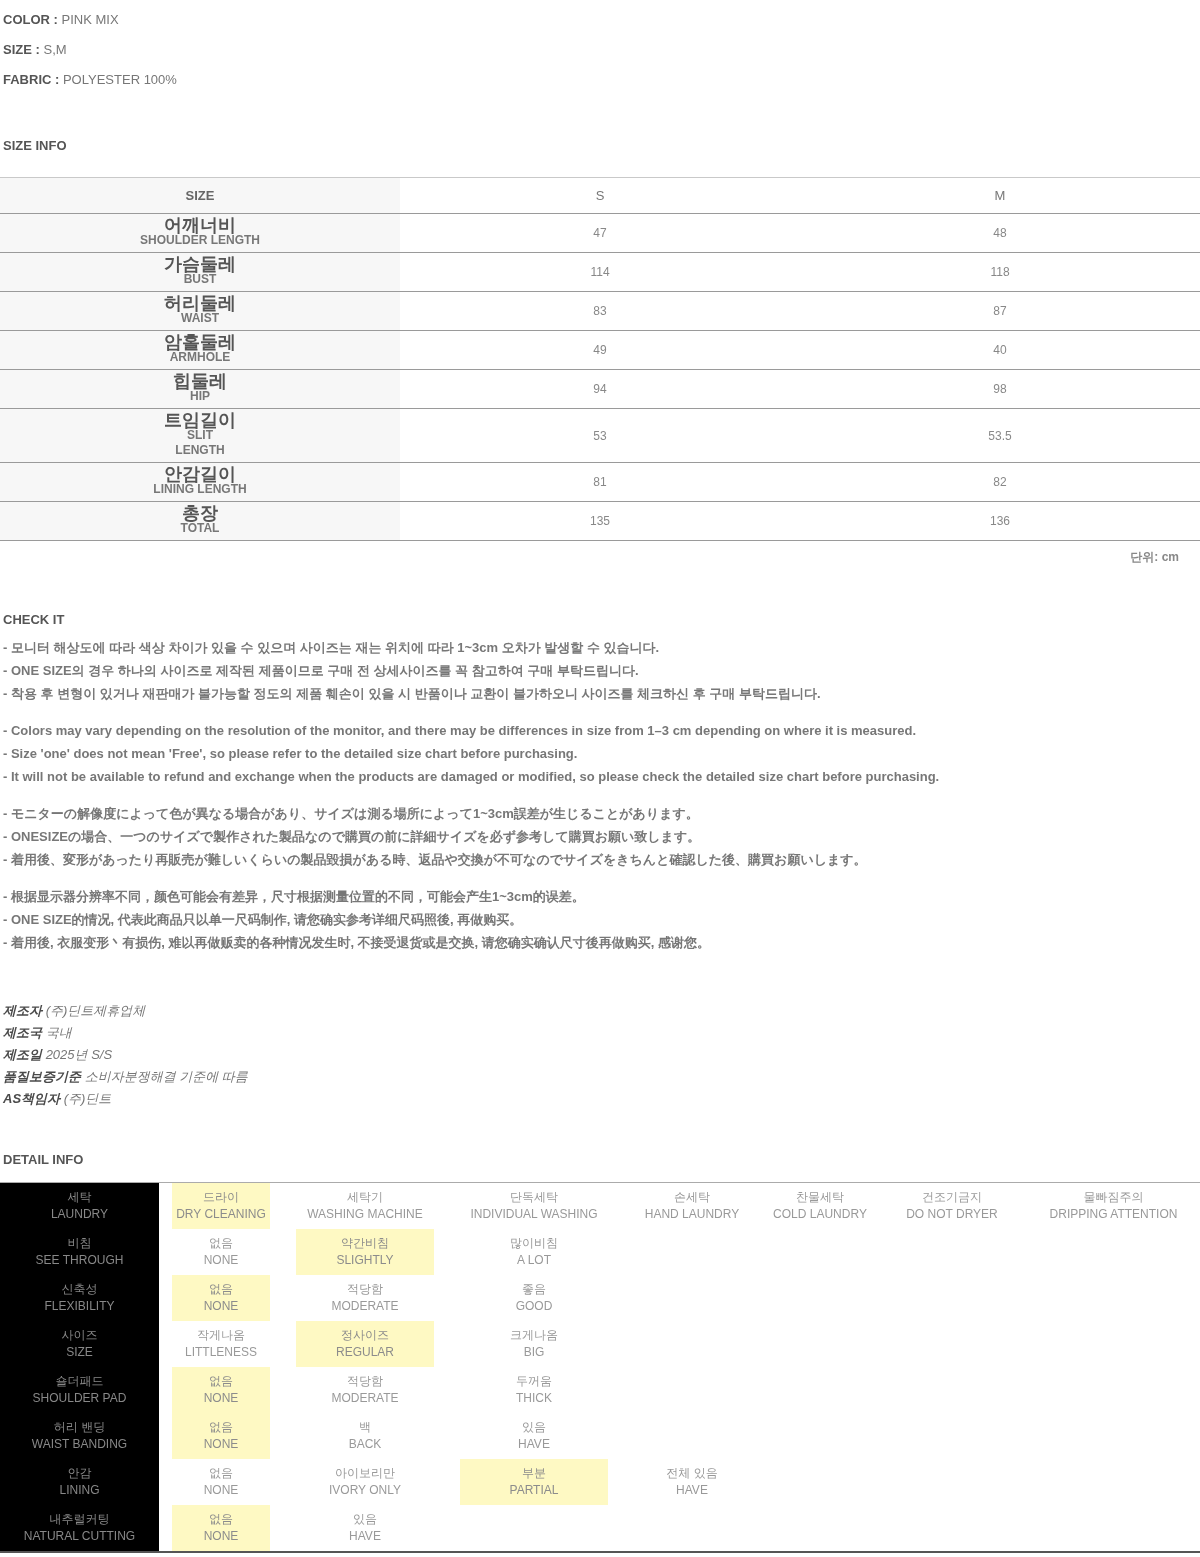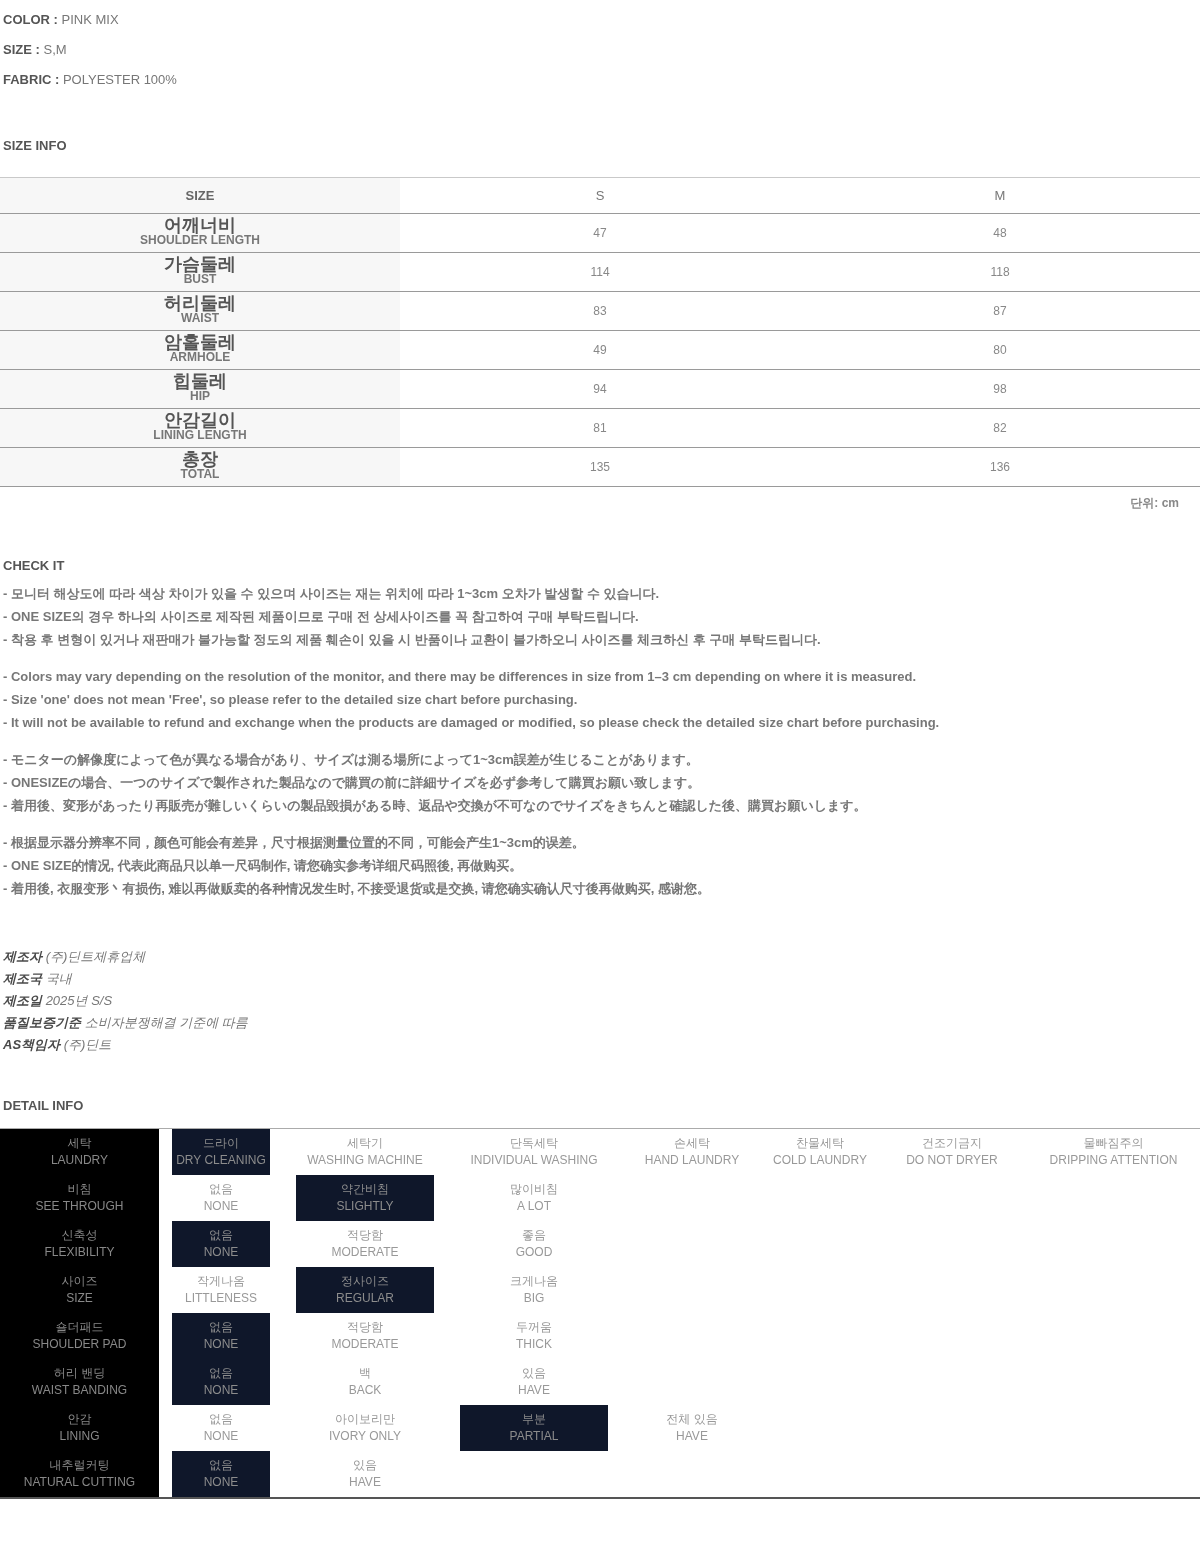--- a/index.html
+++ b/index.html
@@ -67,21 +67,21 @@
     border-top:1px solid #ababab;
     border-bottom:2px solid #555;
   }
   .cc {
     display:flex; flex-direction:column; justify-content:center; align-items:center;
     font-size:12px; line-height:17px; color:#999; text-align:center;
   }
   .cl { background:#000000; color:#888; }
   .cc span { display:block; }
   .cc.sel {
-    background:#0f172a; background-clip:padding-box;
+    background:#fef9c3; background-clip:padding-box;
     border-left:13px solid transparent; border-right:13px solid transparent;
     color:#8c8c8c;
   }
 </style>
 </head>
 <body>
 
 <div class="top-attrs pad">
   <div class="attr-line">
     <span class="attr-label">COLOR</span>
@@ -137,29 +137,37 @@
         </th>
     <td>83</td>
     <td>87</td>
   </tr>
   <tr class="data">
     <th>
           <span class="st-kr">암홀둘레</span>
           <span class="st-en">ARMHOLE</span>
         </th>
     <td>49</td>
-    <td>80</td>
+    <td>40</td>
   </tr>
   <tr class="data">
     <th>
           <span class="st-kr">힙둘레</span>
           <span class="st-en">HIP</span>
         </th>
     <td>94</td>
     <td>98</td>
+  </tr>
+  <tr class="data tall">
+    <th>
+          <span class="st-kr">트임길이</span>
+          <span class="st-en wrap">SLIT LENGTH</span>
+        </th>
+    <td>53</td>
+    <td>53.5</td>
   </tr>
   <tr class="data">
     <th>
           <span class="st-kr">안감길이</span>
           <span class="st-en">LINING LENGTH</span>
         </th>
     <td>81</td>
     <td>82</td>
   </tr>
   <tr class="data">

